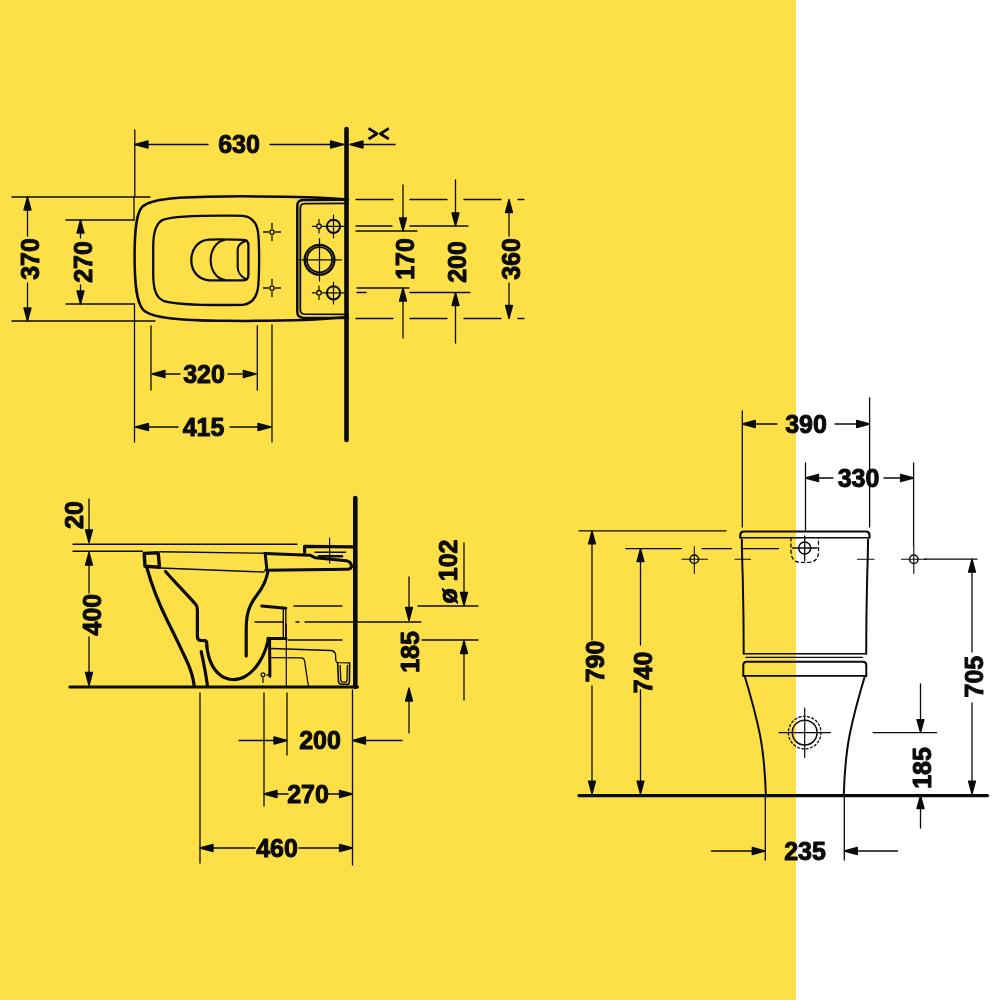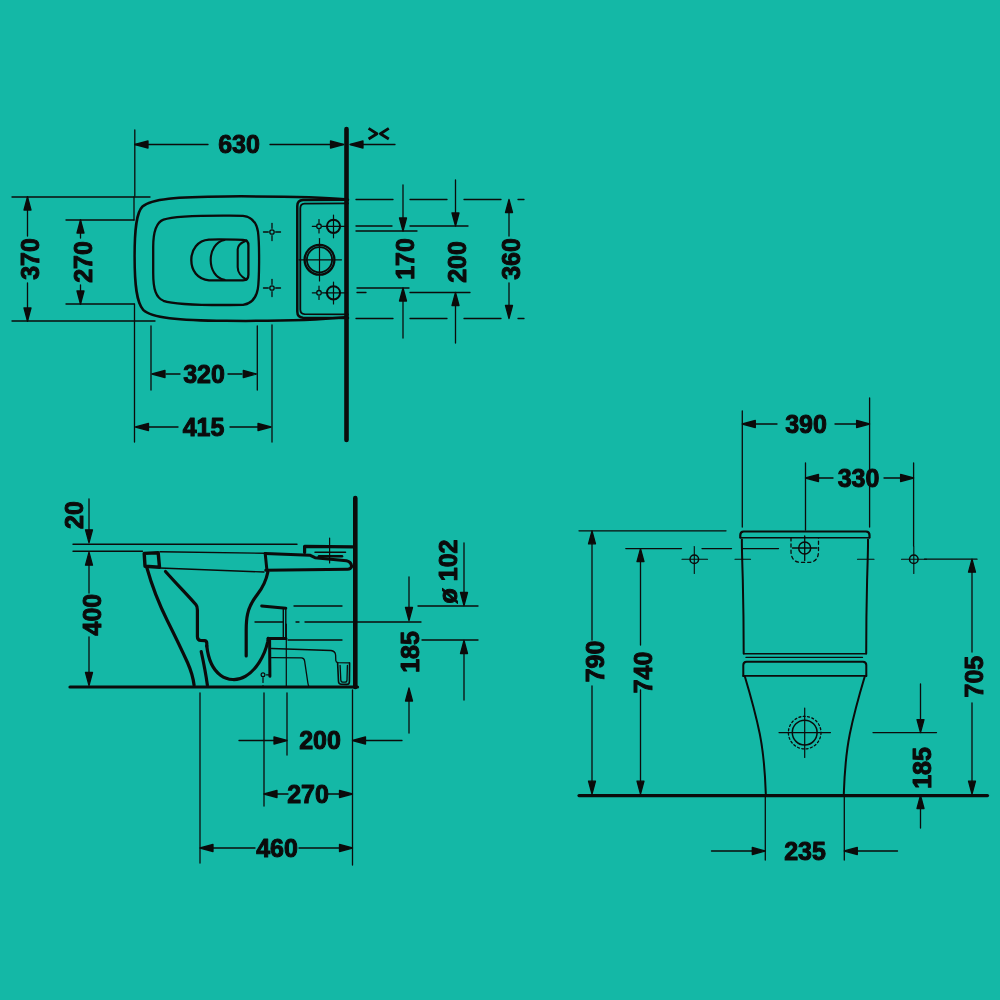--- a/index.html
+++ b/index.html
@@ -1,16 +1,16 @@
 <!DOCTYPE html>
 <html><head>
 <meta charset="utf-8">
 <style>
   html,body{margin:0;padding:0;background:#ffffff;}
-  .wrap{width:1000px;height:1000px;position:relative;background:#14b8a6;}
+  .wrap{width:796px;height:1000px;position:relative;background:#fde047;}
   svg{display:block;}
   text{font-family:"Liberation Sans",sans-serif;font-weight:bold;fill:#0b0b0b;}
 </style>
 </head>
 <body>
 <div class="wrap">
 <svg width="1000" height="1000" viewBox="0 0 1000 1000">
 <defs>
 </defs>
 <g stroke="#0b0b0b" fill="none" stroke-linecap="round" stroke-linejoin="round">

